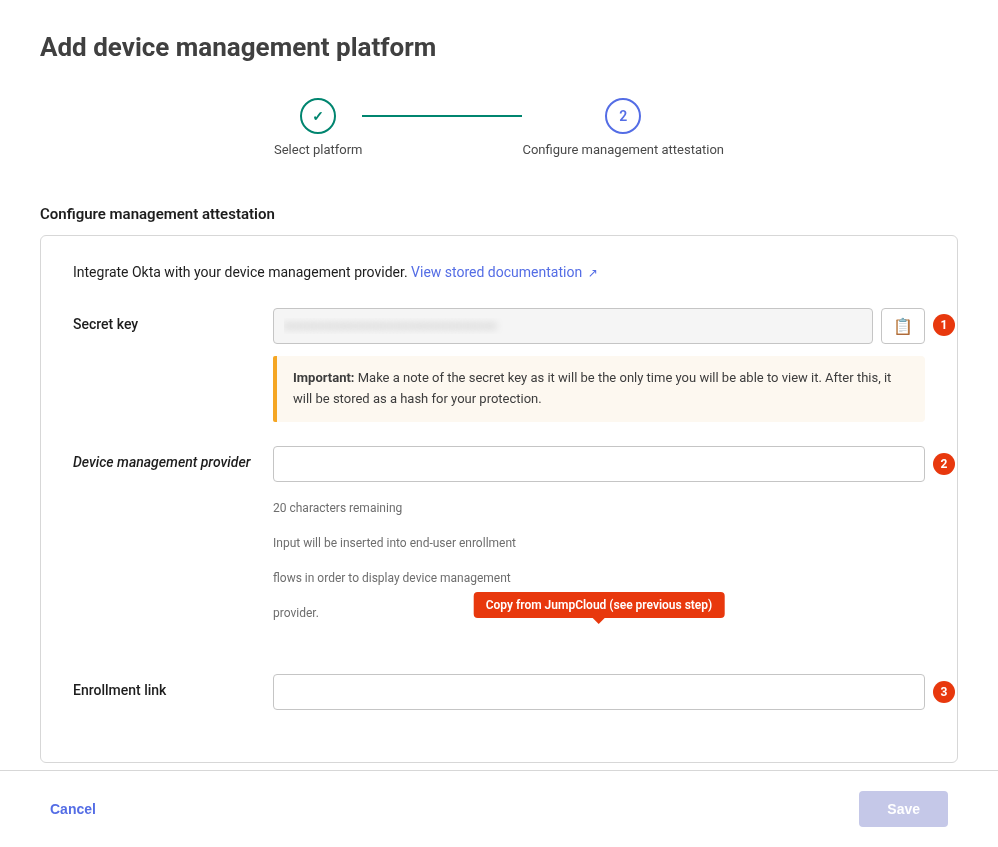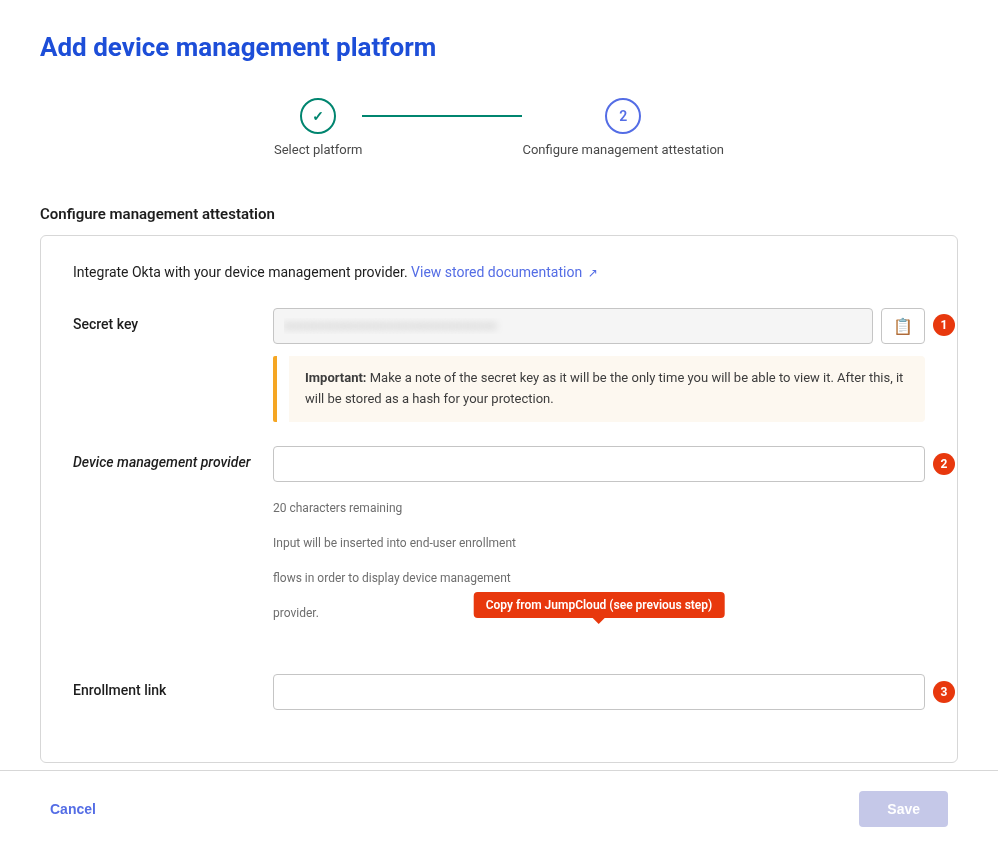--- a/index.html
+++ b/index.html
@@ -12,21 +12,21 @@
     }
     .page-container {
       max-width: 998px;
       margin: 0 auto;
       padding: 32px 40px 0 40px;
     }
     .page-title {
       font-size: 26px;
       font-weight: 700;
       margin-bottom: 36px;
-      color: #1d4ed8;
+      color: #404040;
     }
 
     
     .stepper {
       display: flex;
       align-items: center;
       justify-content: center;
       margin-bottom: 48px;
       gap: 0;
     }
@@ -166,21 +166,21 @@
       justify-content: center;
       flex-shrink: 0;
       position: absolute;
       right: -30px;
       top: 6px;
     }
 
     
     .warning-box {
       display: flex;
-      gap: 12px;
+      gap: 0;
       margin-top: 4px;
     }
     .warning-stripe {
       width: 4px;
       background: #f5a623;
       border-radius: 2px 0 0 2px;
       flex-shrink: 0;
     }
     .warning-content {
       background: #fdf8f0;

